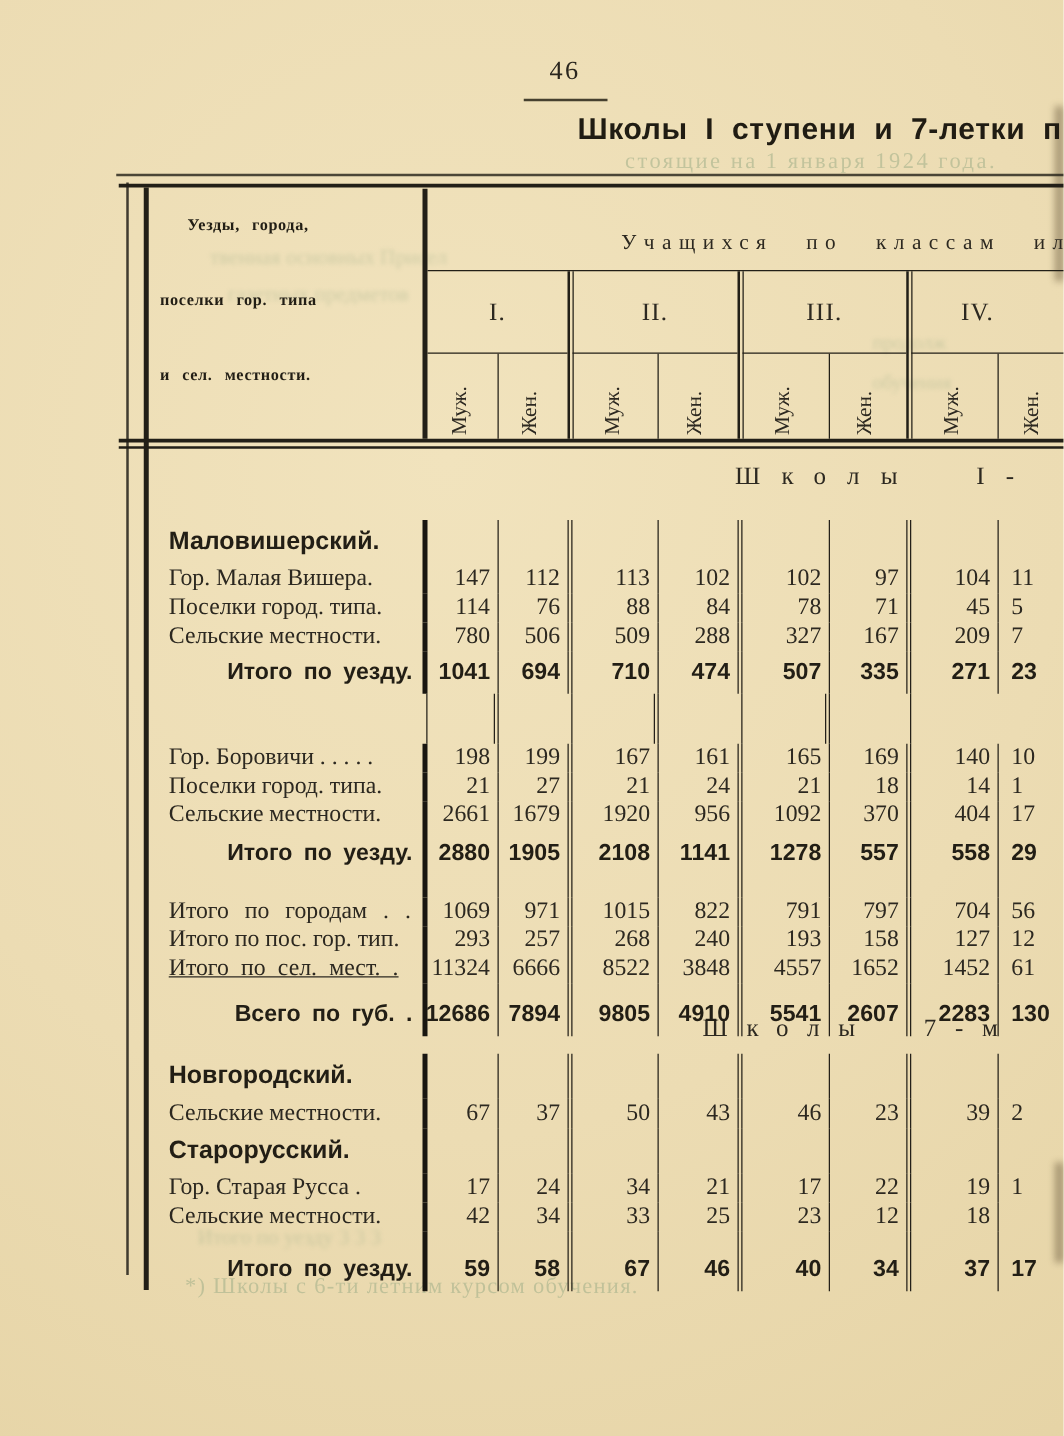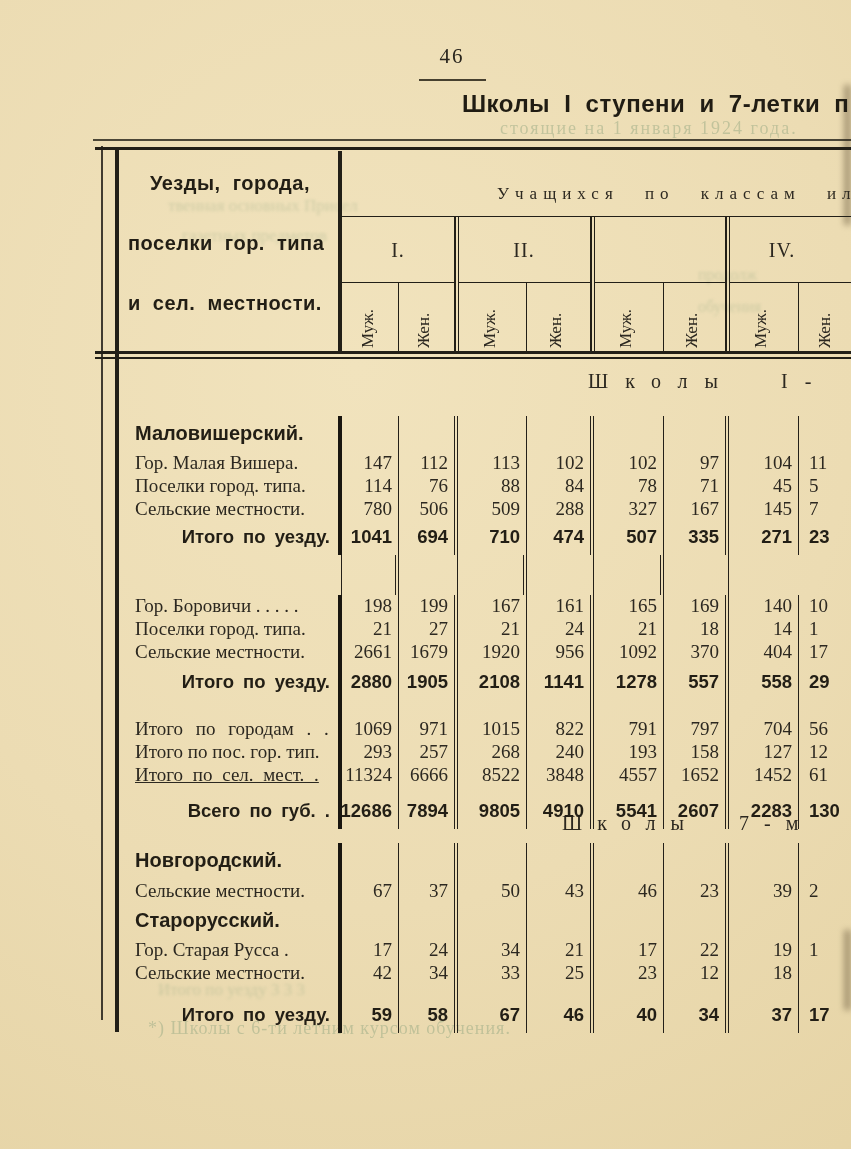--- a/index.html
+++ b/index.html
@@ -10,22 +10,22 @@
   .hline{position:absolute;background:#221f17;}
   .vline{position:absolute;background:#221f17;}
   
   .pgnum{position:absolute;left:420px;top:44px;width:64px;text-align:center;
          font-size:21px;letter-spacing:2px;color:#2a261e;}
   .pgnum-rule{position:absolute;left:419px;top:79px;width:67px;height:2px;background:#46402f;}
   .title{position:absolute;left:462px;top:90px;white-space:nowrap;
          font-family:"Liberation Sans",sans-serif;font-weight:bold;font-size:24px;
          word-spacing:7px;letter-spacing:.5px;color:#201c13;}
   
-  .stub-line{position:absolute;left:128px;width:212px;font-family:Liberation Sans, sans-serif;
-             font-weight:bold;font-size:20px;letter-spacing:.5px;word-spacing:6px;color:#221e15;}
+  .stub-line{position:absolute;left:128px;width:212px;font-family:Liberation Serif, serif;
+             font-weight:bold;font-size:13px;letter-spacing:.5px;word-spacing:6px;color:#221e15;}
   .spanhdr{position:absolute;left:497px;top:184px;white-space:nowrap;font-size:17px;
            letter-spacing:6px;word-spacing:16px;color:#2c2820;}
   .grp{position:absolute;top:230px;height:40px;display:flex;align-items:center;justify-content:center;
        font-size:20px;letter-spacing:1px;color:#2c2820;}
   .vlabel{position:absolute;top:288px;height:60px;writing-mode:vertical-rl;transform:rotate(180deg);
           font-size:17px;color:#2c2820;white-space:nowrap;}
   
   .band{position:absolute;white-space:nowrap;font-size:20px;color:#2c2820;
         letter-spacing:17px;word-spacing:24px;}
   
@@ -89,20 +89,21 @@
   <div class="stub-line" style="top:172px;padding-left:22px;">Уезды, города,</div>
   <div class="stub-line" style="top:232px;">поселки гор. типа</div>
   <div class="stub-line" style="top:292px;">и сел. местности.</div>
   <div class="vline" style="left:338px;top:151px;width:4px;height:200px;"></div>
 
   <div class="spanhdr">Учащихся по классам ил</div>
   <div class="hline" style="left:342px;top:216px;width:509px;height:1px;"></div>
 
   <div class="grp" style="left:342px;width:112px;">I.</div>
   <div class="grp" style="left:458px;width:132px;">II.</div>
+  <div class="grp" style="left:594px;width:131px;">III.</div>
   <div class="grp" style="left:729px;width:106px;">IV.</div>
   <div class="hline" style="left:342px;top:282px;width:112px;height:1px;"></div>
   <div class="hline" style="left:458px;top:282px;width:132px;height:1px;"></div>
   <div class="hline" style="left:594px;top:282px;width:131px;height:1px;"></div>
   <div class="hline" style="left:729px;top:282px;width:122px;height:1px;"></div>
 
   <div class="vline" style="left:454px;top:217px;width:1.5px;height:134px;"></div>
   <div class="vline" style="left:457.5px;top:217px;width:1.5px;height:134px;"></div>
   <div class="vline" style="left:590px;top:217px;width:1.5px;height:134px;"></div>
   <div class="vline" style="left:593.5px;top:217px;width:1.5px;height:134px;"></div>
@@ -161,21 +162,21 @@
       <div class="cell b0 nl">5</div>
     </div>
     <div class="trow h-d">
       <div class="cell lc lbl">Сельские местности.</div>
       <div class="cell b1">780</div>
       <div class="cell b2">506</div>
       <div class="cell b1">509</div>
       <div class="cell b2">288</div>
       <div class="cell b1">327</div>
       <div class="cell b2">167</div>
-      <div class="cell b1">145</div>
+      <div class="cell b1">209</div>
       <div class="cell b0 nl">7</div>
     </div>
     <div class="trow h-t1 tot">
       <div class="cell lc lbl">Итого по уезду.</div>
       <div class="cell b1">1041</div>
       <div class="cell b2">694</div>
       <div class="cell b1">710</div>
       <div class="cell b2">474</div>
       <div class="cell b1">507</div>
       <div class="cell b2">335</div>

